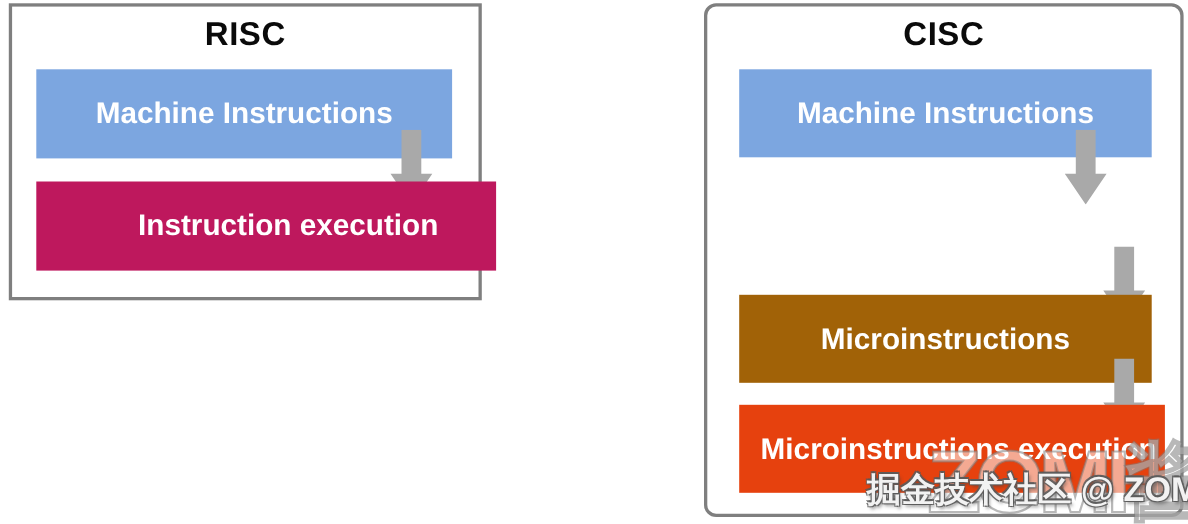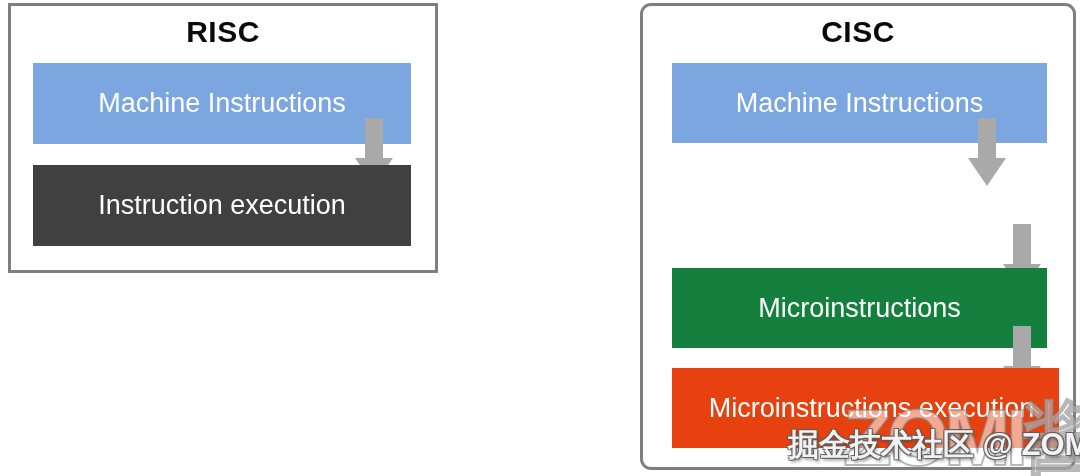--- a/index.html
+++ b/index.html
@@ -43,21 +43,21 @@
     color: #0a0a0a;
     letter-spacing: 0.5px;
   }
   .step {
     position: absolute;
     display: flex;
     align-items: center;
     justify-content: center;
     color: #ffffff;
     font-size: 27px;
-    font-weight: 400;
+    font-weight: 700;
     white-space: nowrap;
     text-align: center;
   }
   
   .panel-risc .step { left: 22px; width: 378px; height: 81px; }
   .risc-step-0 { top: 57px; }
   .risc-step-1 { top: 159px; }
   
   .panel-cisc .step { left: 29px; width: 375px; height: 80px; }
   .cisc-step-0 { top: 57px; }
@@ -115,42 +115,42 @@
     <h2 class="panel-title">RISC</h2>
 
     <div class="step risc-step-0" style="background-color: rgb(124, 166, 224);">
       <span>Machine Instructions</span>
     </div>
 
     <svg class="arrow risc-arrow-0" viewBox="0 0 44 68">
       <polygon points="13,0 31,0 31,40 41,40 22,68 3,40 13,40" style="fill: rgb(169, 169, 169);"></polygon>
     </svg>
 
-    <div class="step risc-step-1" style="background-color: #404040;">
+    <div class="step risc-step-1" style="background-color: #be185d; padding-left: 40px;">
       <span>Instruction execution</span>
     </div>
   </section>
 
   <section class="panel panel-cisc" style="border-color: rgb(127, 127, 127);">
     <h2 class="panel-title">CISC</h2>
 
     <div class="step cisc-step-0" style="background-color: rgb(124, 166, 224);">
       <span>Machine Instructions</span>
     </div>
 
     <svg class="arrow cisc-arrow-0" viewBox="0 0 44 68">
       <polygon points="13,0 31,0 31,40 41,40 22,68 3,40 13,40" style="fill: rgb(169, 169, 169);"></polygon>
     </svg>
 
 
     <svg class="arrow cisc-arrow-1" viewBox="0 0 44 68">
       <polygon points="13,0 31,0 31,40 41,40 22,68 3,40 13,40" style="fill: rgb(169, 169, 169);"></polygon>
     </svg>
 
-    <div class="step cisc-step-2" style="background-color: #15803d;">
+    <div class="step cisc-step-2" style="background-color: #a16207;">
       <span>Microinstructions</span>
     </div>
 
     <svg class="arrow cisc-arrow-2" viewBox="0 0 44 68">
       <polygon points="13,0 31,0 31,40 41,40 22,68 3,40 13,40" style="fill: rgb(169, 169, 169);"></polygon>
     </svg>
 
     <div class="step cisc-step-3" style="background-color: rgb(230, 65, 14); padding-left: 12px;">
       <span>Microinstructions execution</span>
     </div>

